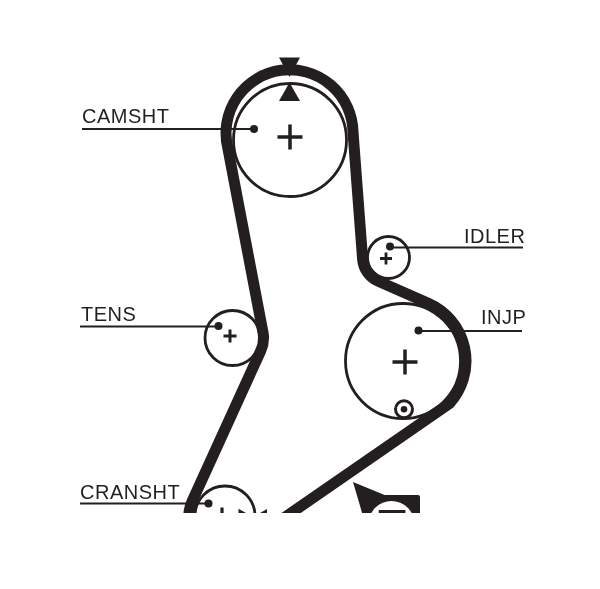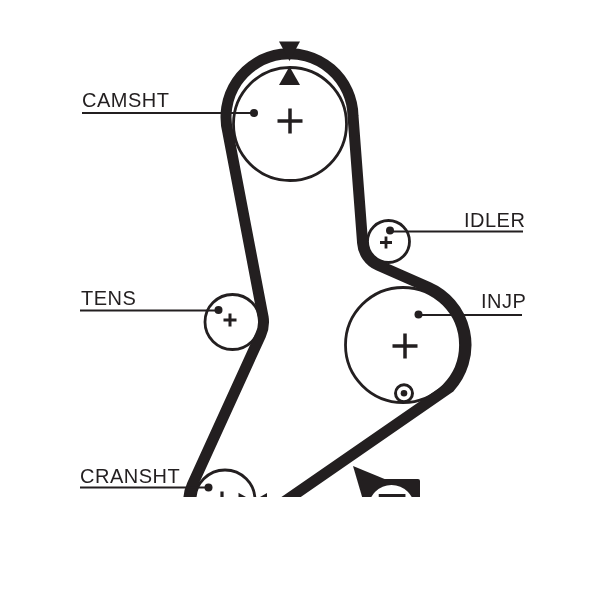--- a/index.html
+++ b/index.html
@@ -2,20 +2,21 @@
 <html><head>
 <meta charset="utf-8">
 <style>
   html, body { margin: 0; padding: 0; background: #ffffff; }
   .stage {
     position: relative;
     width: 600px;
     height: 497px;
     background: #ffffff;
     overflow: hidden;
+    margin-top: 16px;
   }
   svg { display: block; }
   .label-text {
     font-family: "Liberation Sans", sans-serif;
     font-size: 20px;
     letter-spacing: 0.5px;
     fill: #231f20;
   }
   .logo-letter {
     font-family: "Liberation Sans", sans-serif;

